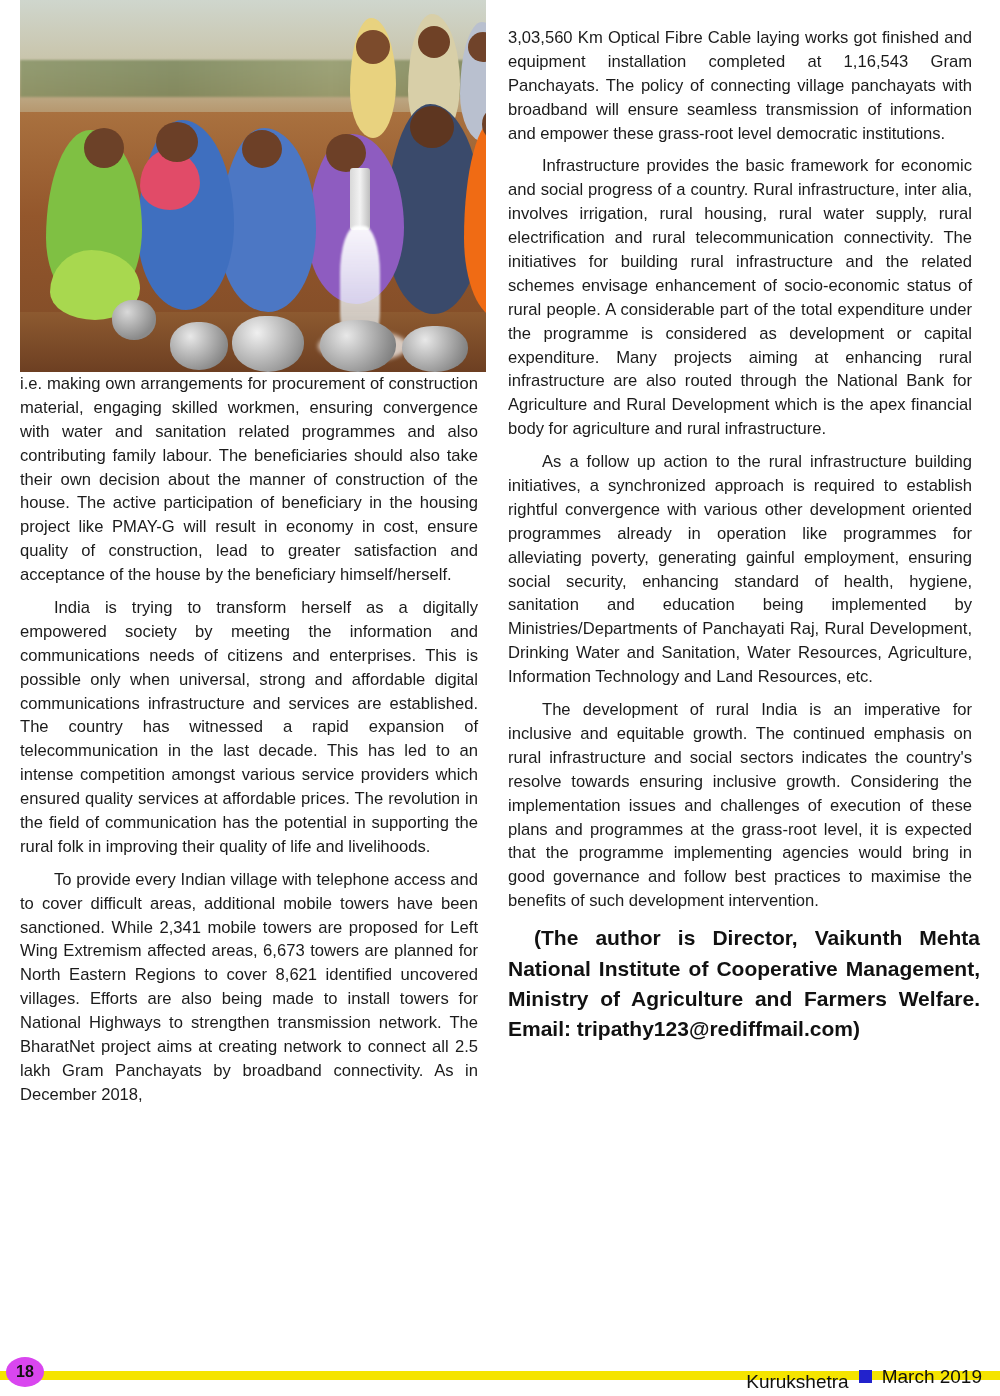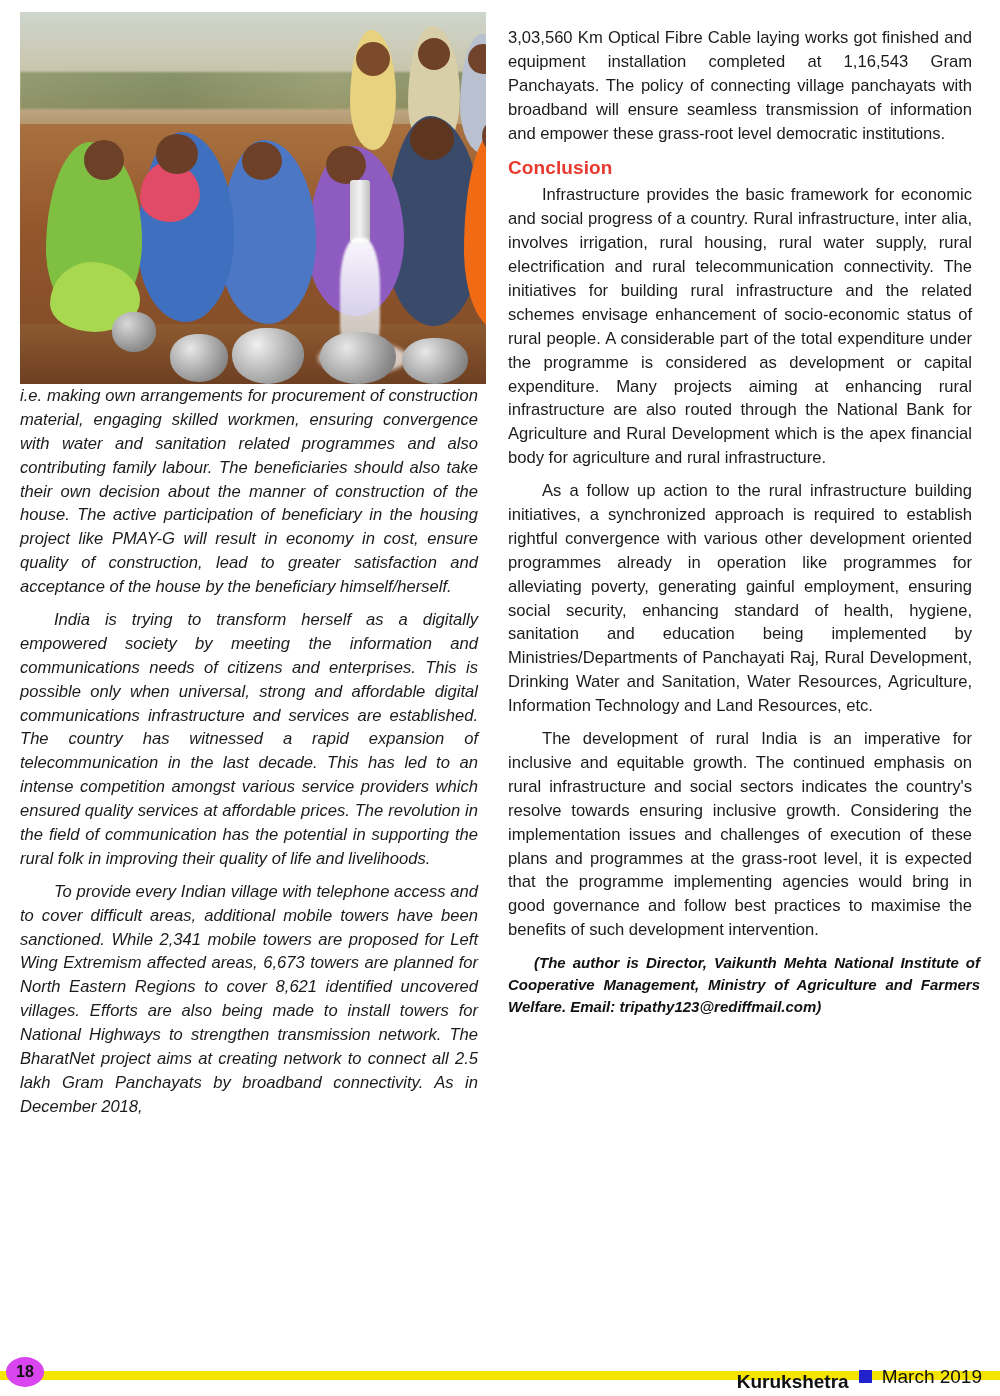--- a/index.html
+++ b/index.html
@@ -16,23 +16,22 @@
   }
   .page {
     position: absolute;
     left: 0; top: 0;
     width: 1000px;
     height: 1396px;
   }
   .col-left {
     position: absolute;
     left: 20px;
-    top: 12px;
+    top: 0;
     width: 466px;
-    font-style: italic;
   }
   .col-right {
     position: absolute;
     left: 508px;
     top: 26px;
     width: 472px;
   }
   
   .photo {
     position: relative;
@@ -138,24 +137,23 @@
   p.indent { text-indent: 34px; }
   h3.heading {
     margin: 12px 0 4px 0;
     font-size: 19px;
     color: #e8392f;
     font-weight: bold;
     letter-spacing: .1px;
   }
   .author-note {
     margin-top: 10px;
-    font-size: 15px;
+    font-size: 21px;
     line-height: 1.45;
     font-weight: bold;
-    font-style: italic;
     color: #111;
     text-align: justify;
   }
   .author-note .lead { padding-left: 26px; }
   
   .footer {
     position: absolute;
     left: 0;
     bottom: 0;
     width: 1000px;
@@ -194,21 +192,21 @@
     align-items: center;
     gap: 10px;
     font-size: 19px;
     color: #111;
   }
   .footer-right .sq {
     width: 13px; height: 13px;
     background: #2222cc;
     display: inline-block;
   }
-  .footer-right .mag { font-weight: bold; margin-top: 11px; }
+  .footer-right .mag { font-weight: normal; margin-top: 11px; }
   .footer-right .date { font-weight: normal; }
 </style>
 </head>
 <body>
 
 <div class="page">
 
   <div class="col-left">
 
     <div class="photo">
@@ -253,21 +251,20 @@
     <p>i.e. making own arrangements for procurement of construction material, engaging skilled workmen, ensuring convergence with water and sanitation related programmes  and also contributing family labour. The beneficiaries should also take their own decision about the manner of construction of the house. The active participation of beneficiary in the housing project like PMAY-G will result in economy in cost, ensure quality of construction, lead to greater satisfaction and acceptance of the house by the beneficiary himself/herself.</p>
 
 
     <p class="indent">India is trying to transform herself as a digitally empowered society by meeting the information and communications needs of citizens and enterprises. This is possible only when universal, strong and affordable digital communications infrastructure and services are established. The country has witnessed a rapid expansion of telecommunication in the last decade. This has led to an intense competition amongst various service providers which ensured quality services at affordable prices. The revolution in the field of communication has the potential in supporting the rural folk in improving their quality of life and livelihoods.</p>
     <p class="indent">To provide every Indian village with telephone access and to cover difficult areas, additional mobile towers have been sanctioned. While 2,341 mobile towers are proposed for Left Wing Extremism affected areas, 6,673 towers are planned for North Eastern Regions to cover 8,621 identified uncovered villages. Efforts are also being made to install towers for National Highways to strengthen transmission network. The BharatNet project aims at creating network to connect all 2.5 lakh Gram Panchayats by broadband connectivity. As in December 2018,</p>
   </div>
 
   <div class="col-right">
     <p>3,03,560 Km Optical Fibre Cable  laying works got finished and equipment installation completed at 1,16,543 Gram Panchayats. The policy of connecting village panchayats with broadband will ensure seamless transmission of information and empower these grass-root level democratic institutions.</p>
 
-    <h3 class="heading">Conclusion</h3>
 
     <p class="indent">Infrastructure provides the basic framework for economic and social progress of a country. Rural infrastructure, inter alia, involves irrigation, rural housing, rural water supply, rural electrification and rural telecommunication connectivity. The initiatives for building rural infrastructure and the related schemes envisage enhancement of socio-economic status of rural people. A considerable part of the total expenditure under the programme is considered as development or capital expenditure. Many projects aiming at enhancing rural infrastructure are also routed through the National Bank for Agriculture and Rural Development which is the apex financial body for agriculture and rural infrastructure.</p>
     <p class="indent">As a follow up action to the rural infrastructure building initiatives, a synchronized approach is required to establish rightful convergence with various other development oriented programmes already in operation like programmes for alleviating poverty, generating gainful employment, ensuring social security, enhancing standard of health, hygiene, sanitation and education being implemented by Ministries/Departments of Panchayati Raj, Rural Development, Drinking Water and Sanitation, Water Resources, Agriculture, Information Technology and Land Resources, etc.</p>
     <p class="indent">The development of rural India is an imperative for inclusive and equitable growth. The continued emphasis on rural infrastructure and social sectors indicates the country's resolve towards ensuring inclusive growth. Considering the implementation issues and challenges of execution of these plans and programmes at the grass-root level, it is expected that the programme implementing agencies would bring in good governance and follow best practices to maximise the benefits of such development intervention.</p>
 
     <div class="author-note">
       <span class="lead">(The author is Director, Vaikunth Mehta National Institute of Cooperative Management, Ministry of Agriculture and Farmers Welfare. Email: tripathy123@rediffmail.com)</span>
     </div>
   </div>
 

